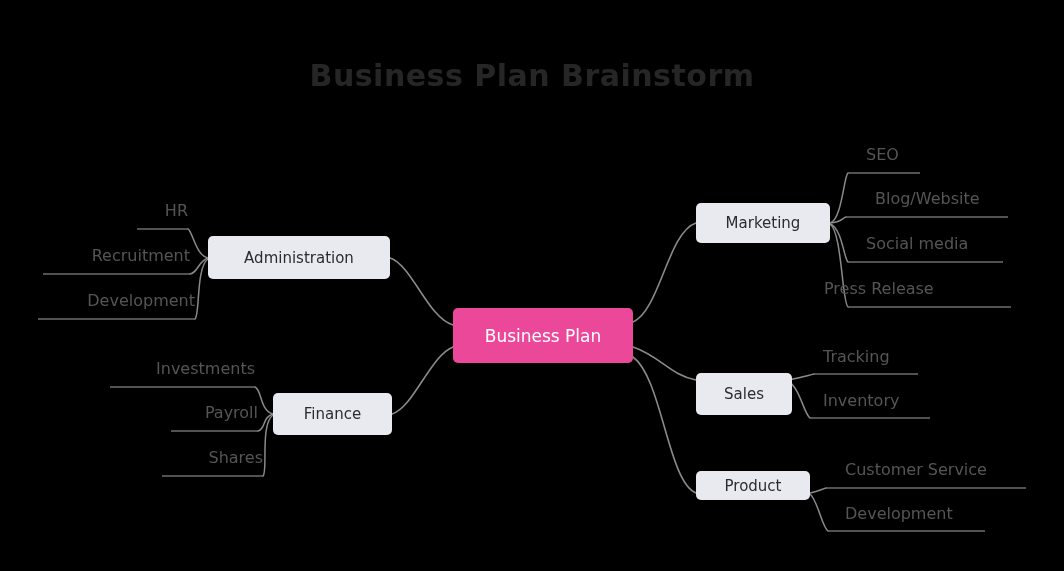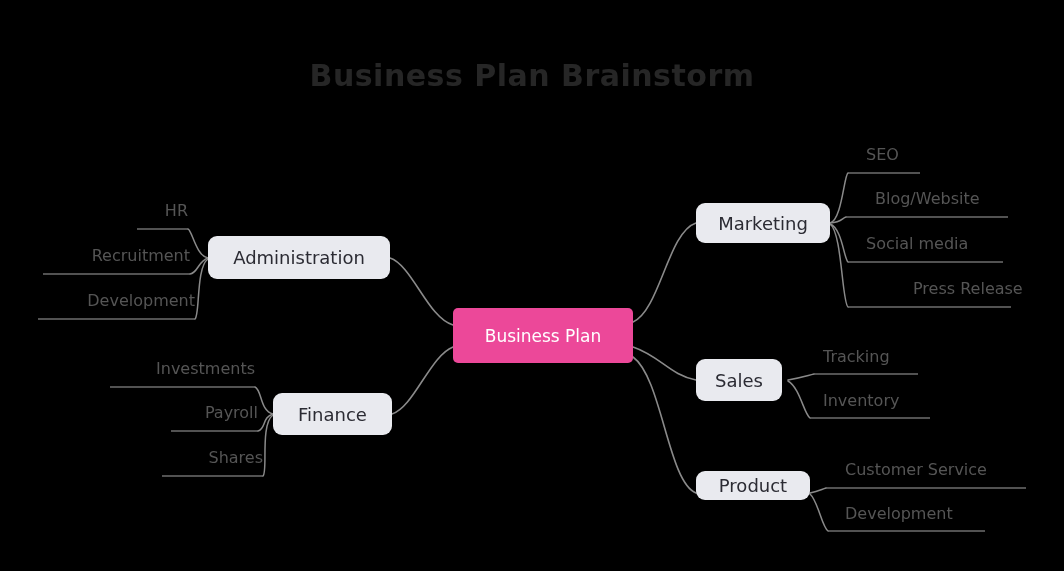--- a/index.html
+++ b/index.html
@@ -46,22 +46,21 @@
     font-family: "DejaVu Sans", sans-serif;
   }
   .node-root {
     background: #ec4899;
     color: #ffffff;
     font-size: 17px;
   }
   .node-branch {
     background: #e9eaef;
     color: #2b2b33;
-    font-size: 18px;
-    border-radius: 9px;
+    font-size: 15px;
   }
   .leaf {
     position: absolute;
     font-family: "DejaVu Sans", sans-serif;
     font-size: 16px;
     color: #555555;
     white-space: nowrap;
     line-height: 1;
   }
   .leaf-left {
@@ -143,21 +142,21 @@
   </div>
 
   <div class="node node-branch" style="left:273px; top:393px; width:119px; height:42px;">
     <span>Finance</span>
   </div>
 
   <div class="node node-branch" style="left:696px; top:203px; width:134px; height:40px;">
     <span>Marketing</span>
   </div>
 
-  <div class="node node-branch" style="left:696px; top:359px; width:86px; height:42px;">
+  <div class="node node-branch" style="left:696px; top:373px; width:96px; height:42px;">
     <span>Sales</span>
   </div>
 
   <div class="node node-branch" style="left:696px; top:471px; width:114px; height:29px;">
     <span>Product</span>
   </div>
 
   <div class="leaf leaf-left" style="left:38px; top:203px; width:150px;">
     <span>HR</span>
   </div>
@@ -187,21 +186,21 @@
   </div>
 
   <div class="leaf leaf-right" style="left:875px; top:191px;">
     <span>Blog/Website</span>
   </div>
 
   <div class="leaf leaf-right" style="left:866px; top:236px;">
     <span>Social media</span>
   </div>
 
-  <div class="leaf leaf-right" style="left:913px; top:281px;">
+  <div class="leaf leaf-right" style="left:824px; top:281px;">
     <span>Press Release</span>
   </div>
 
   <div class="leaf leaf-right" style="left:823px; top:349px;">
     <span>Tracking</span>
   </div>
 
   <div class="leaf leaf-right" style="left:823px; top:393px;">
     <span>Inventory</span>
   </div>

